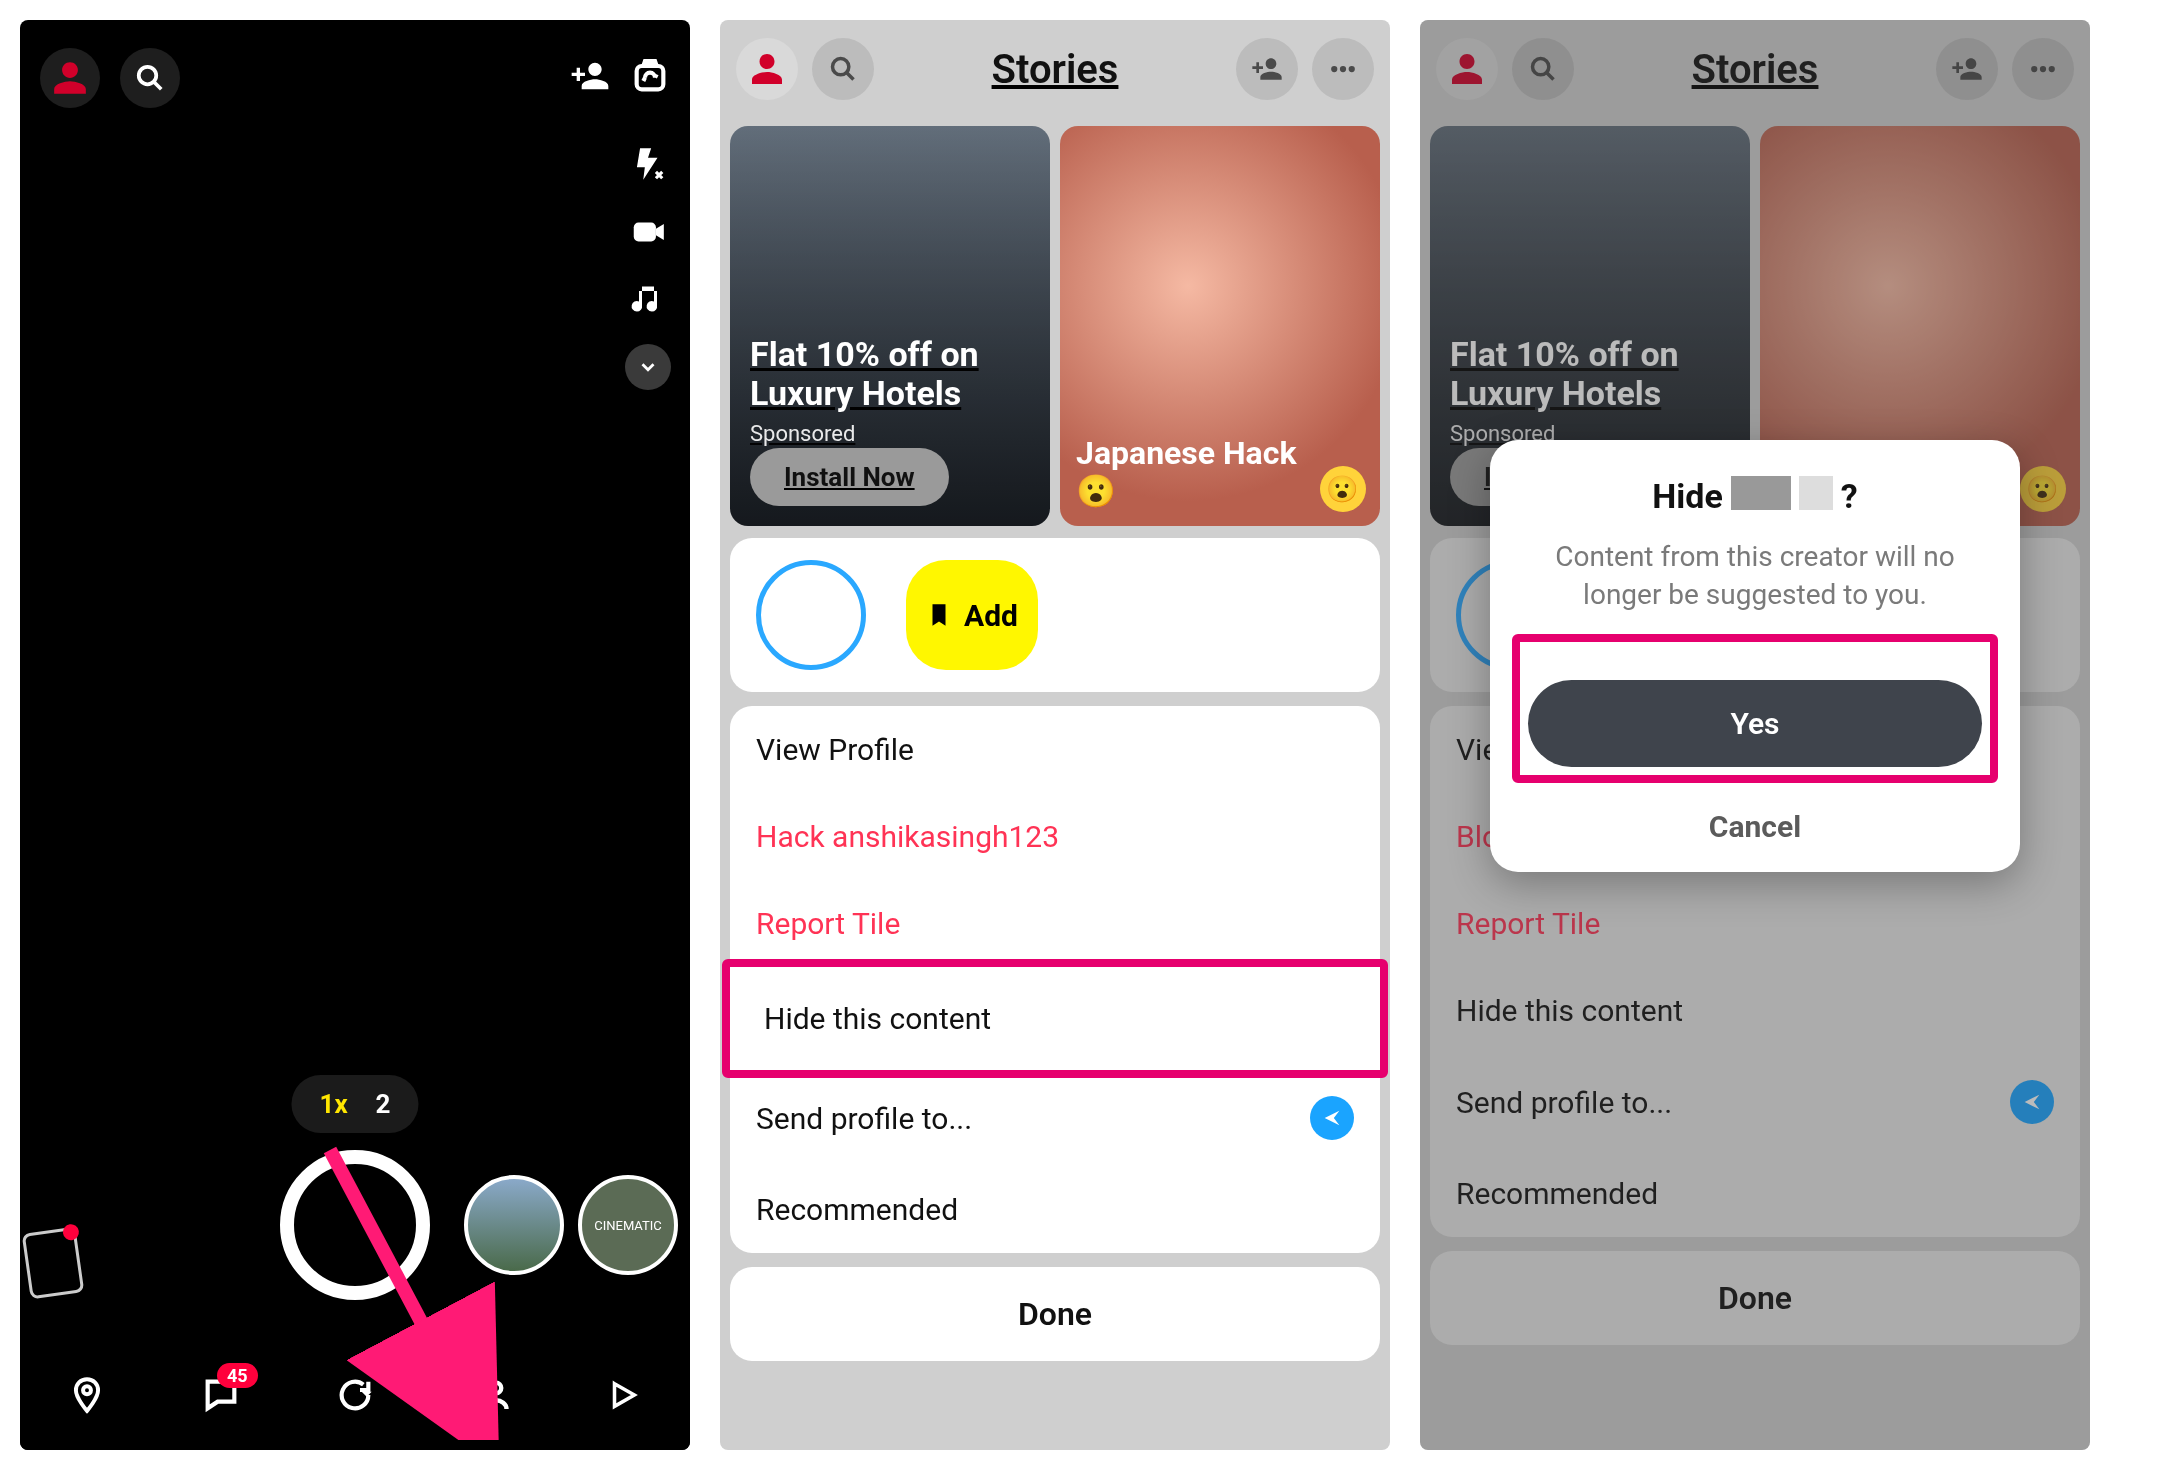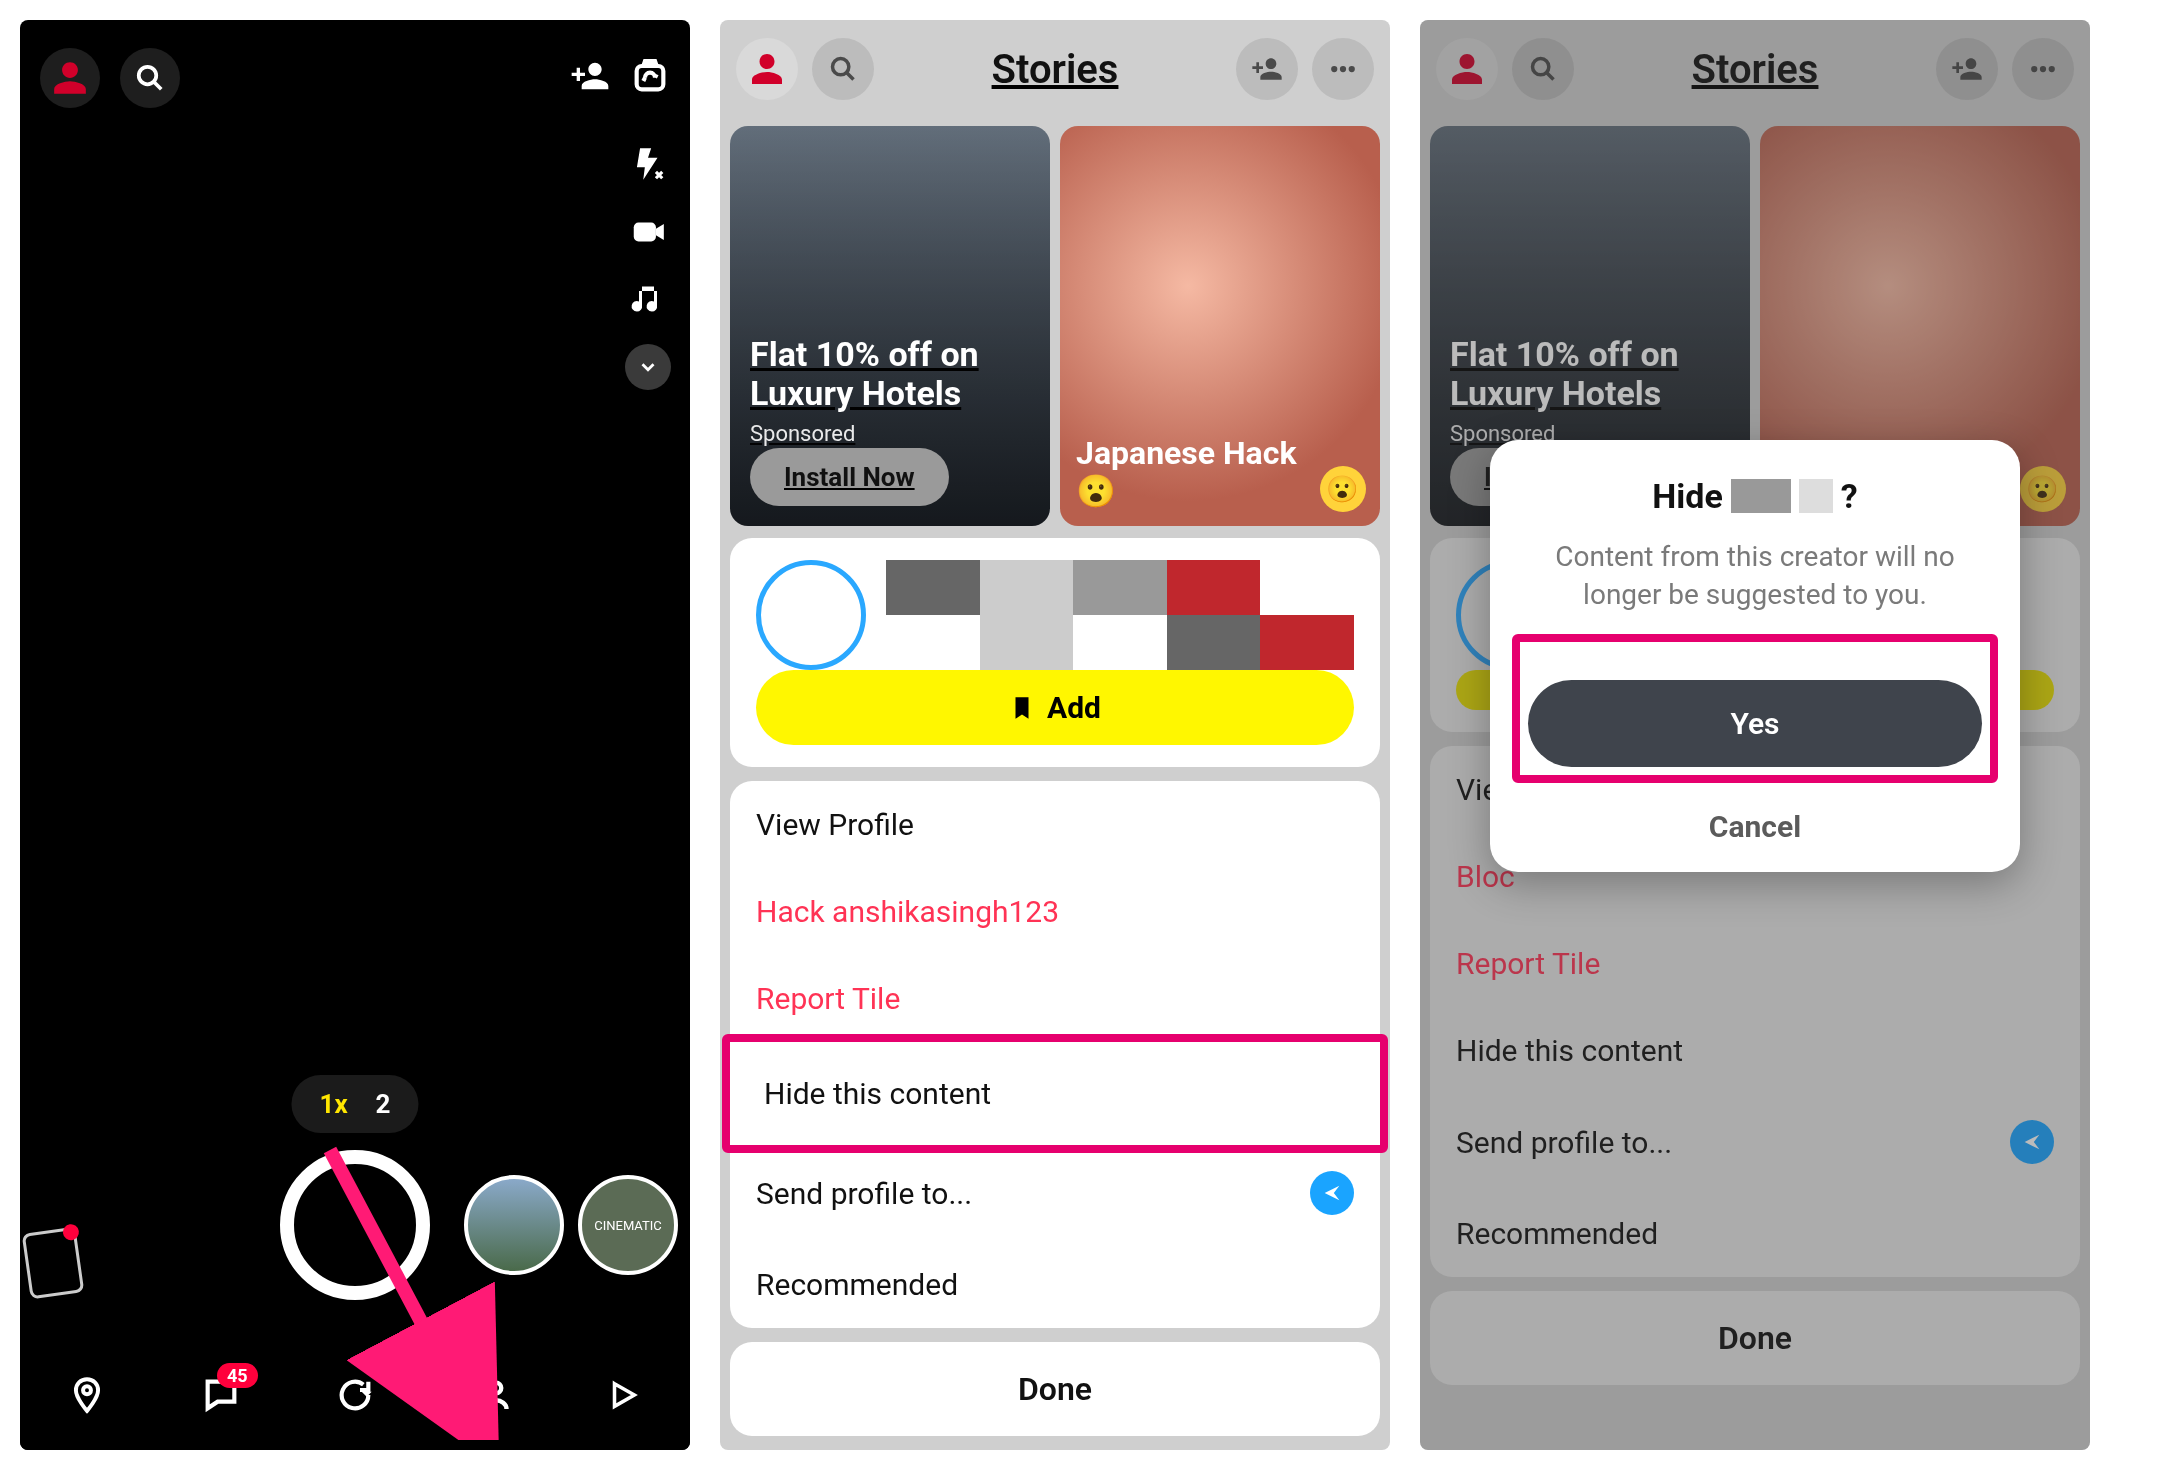--- a/index.html
+++ b/index.html
@@ -131,21 +131,21 @@
   }
 
   
   .sheet {
     position:absolute; left:10px; right:10px; top:518px;
     display:flex; flex-direction:column; gap:14px;
   }
   .card {
     background:#fff; border-radius:22px; padding:22px 26px;
   }
-  .profile-card { display:flex; flex-direction:column; }
+  .profile-card { display:flex; flex-direction:row; gap:20px; }
   .profile-row { display:flex; gap:20px; align-items:center; }
   .avatar-ring { width:110px; height:110px; border:5px solid #2aa8ff; border-radius:50%; }
   .pixelgrid {
     flex:1; height:110px;
     display:grid; grid-template-columns:repeat(5,1fr); grid-template-rows:repeat(2,1fr); gap:0;
   }
   .pixelgrid div { background:#eee; }
   .pixelgrid .d1{background:#666}.pixelgrid .d2{background:#ccc}.pixelgrid .d3{background:#999}
   .pixelgrid .r1{background:#c0272d}.pixelgrid .w{background:#fff}
   .add-btn {
@@ -178,21 +178,21 @@
     filter:none;
   }
   .screen3-sheet-bg .card, .screen3-sheet-bg .done-btn { background:#e8e8e8; }
   .alert {
     position:absolute; left:50%; top:420px; transform:translateX(-50%);
     width:530px; background:#fff; border-radius:28px;
     padding:36px 30px 28px 30px;
     box-shadow:0 12px 40px rgba(0,0,0,0.3);
     text-align:center; z-index:10;
   }
-  .alert .a-title { font-size:34px; font-weight:700; color:#111; display:flex; align-items:center; justify-content:center; gap:8px; }
+  .alert .a-title { font-size:34px; font-weight:700; color:#111; display:flex; justify-content:center; gap:8px; }
   .alert .a-title .redact { background:#999; width:60px; height:34px; display:inline-block; }
   .alert .a-title .redact2 { background:#ddd; width:34px; height:34px; display:inline-block; }
   .alert .a-body { margin-top:22px; font-size:28px; color:#7a7a7a; line-height:1.35; }
   .alert .a-yes {
     margin-top:30px; background:#3f444c; color:#fff;
     padding:26px; border-radius:44px; font-size:30px; font-weight:600;
   }
   .alert .a-cancel { margin-top:26px; font-size:30px; font-weight:700; color:#5b5b5b; }
   .alert .highlight-wrap { border:8px solid #e6006e; border-radius:6px; padding:8px; margin:20px -8px 0 -8px; }
 </style>

